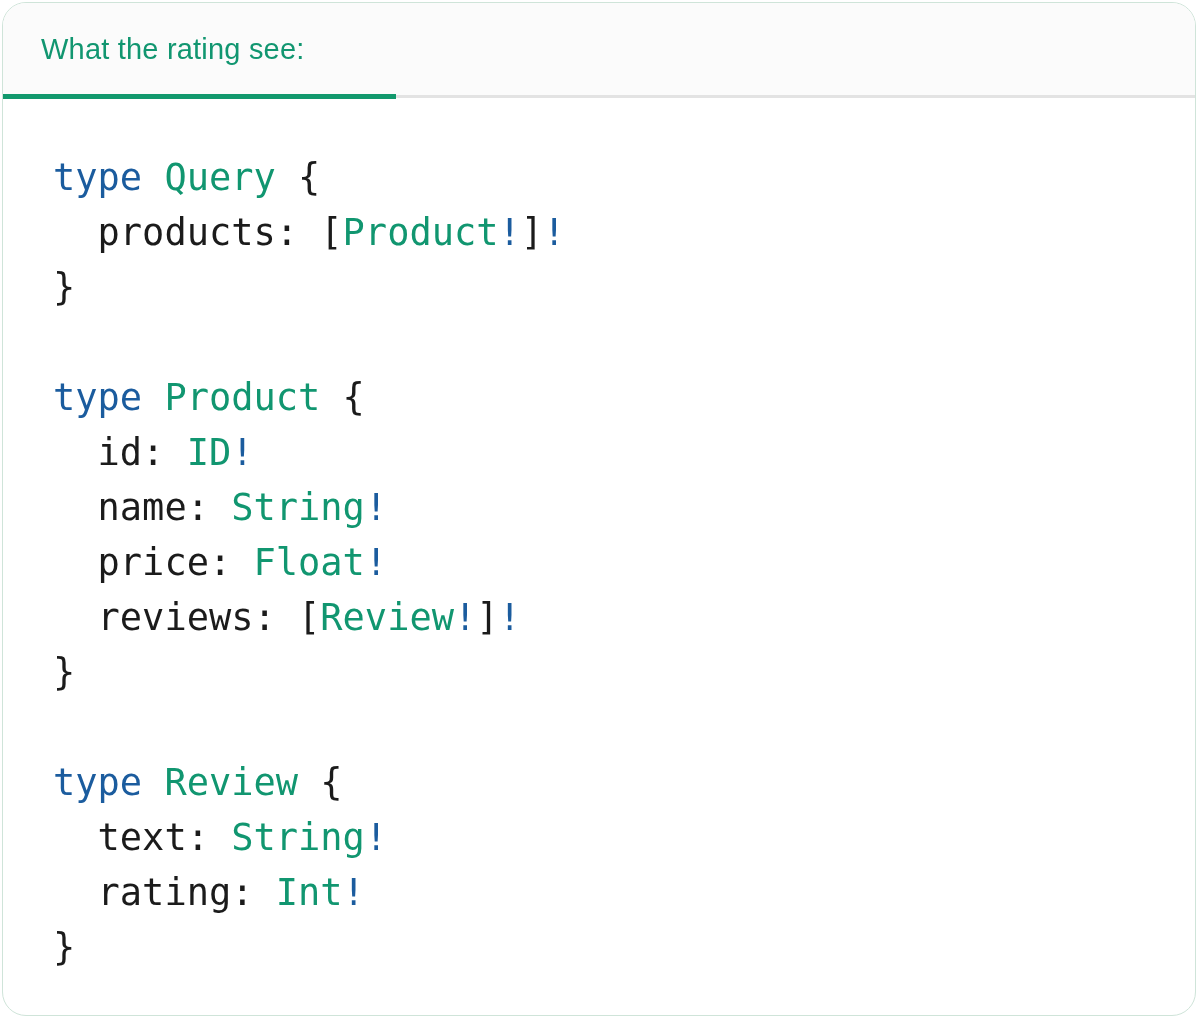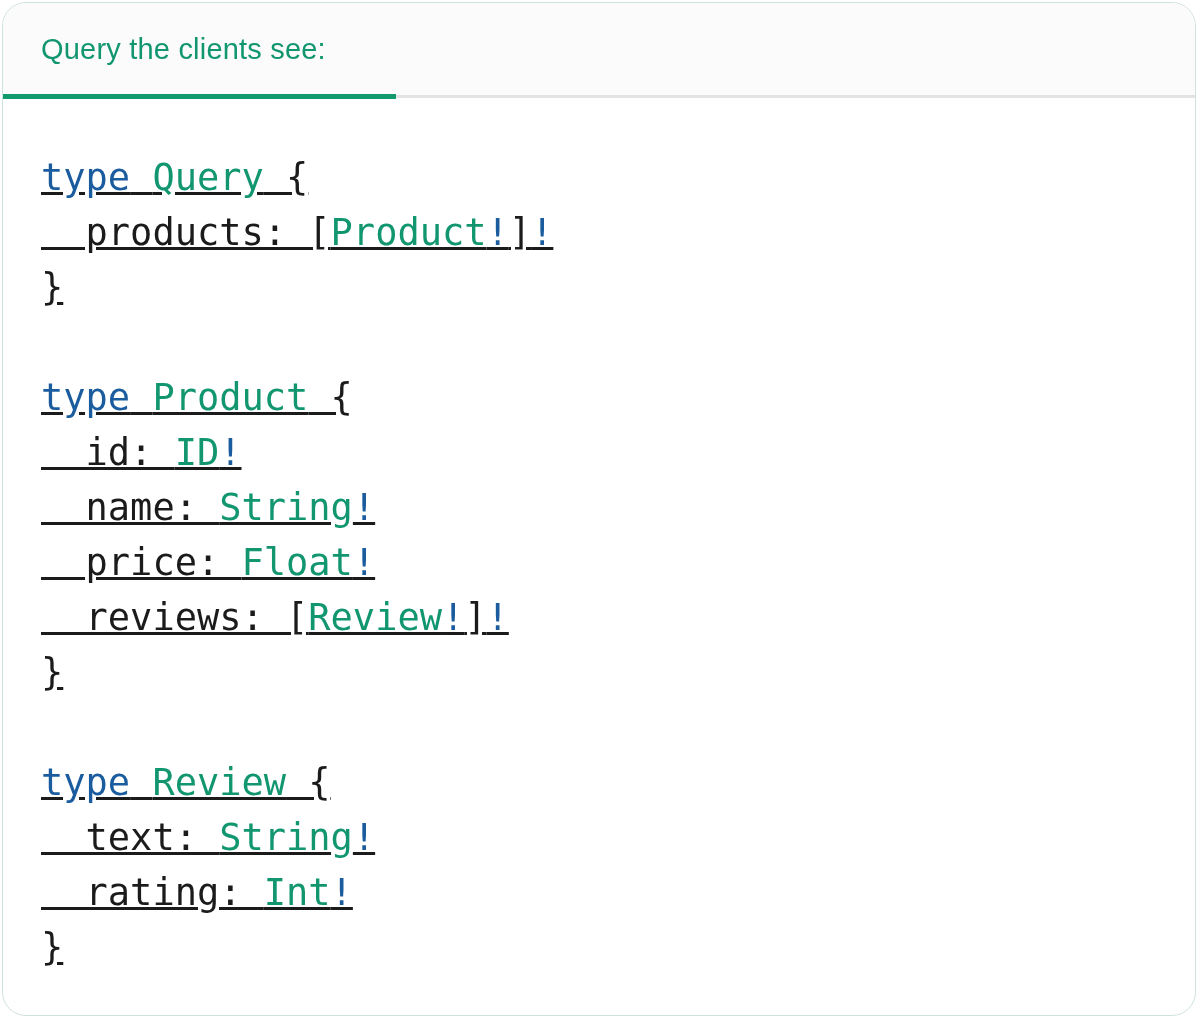--- a/index.html
+++ b/index.html
@@ -46,41 +46,40 @@
   }
   .tab-underline {
     position: absolute;
     left: 0;
     bottom: -4px;
     width: 393px;
     height: 5px;
     background: var(--tab-underline, #12996d);
   }
   .code-area {
-    margin: 0;
-    padding: 52px 24px 0 38px;
+    margin: 12px;
+    padding: 40px 24px 0 38px;
     font-family: "DejaVu Sans Mono", monospace;
     font-size: 37px;
     line-height: 55px;
     color: var(--code-text, #1b1b1b);
     white-space: pre;
-    text-decoration: underline;
   }
   .code-line {
     min-height: 55px;
   }
   .tok-kw   { color: var(--blue, #1b5c9e); }
   .tok-ty   { color: var(--teal, #109670); }
   .tok-bang { color: var(--blue, #1b5c9e); }
   .tok-p    { color: var(--code-text, #1b1b1b); }
 </style>
 </head>
 <body>
 
 <div class="card">
   <div class="tab-bar">
     <div class="tab">
-      <span class="tab-label">Query the clients see:</span>
+      <span class="tab-label">What the rating see:</span>
     </div>
     <div class="tab-underline"></div>
   </div>
   <pre class="code-area" id="code-block"><div class="code-line"><span class="tok-kw">type</span><span class="tok-p"> </span><span class="tok-ty">Query</span><span class="tok-p"> {</span></div><div class="code-line"><span class="tok-p">  products: [</span><span class="tok-ty">Product</span><span class="tok-bang">!</span><span class="tok-p">]</span><span class="tok-bang">!</span></div><div class="code-line"><span class="tok-p">}</span></div><div class="code-line"></div><div class="code-line"><span class="tok-kw">type</span><span class="tok-p"> </span><span class="tok-ty">Product</span><span class="tok-p"> {</span></div><div class="code-line"><span class="tok-p">  id: </span><span class="tok-ty">ID</span><span class="tok-bang">!</span></div><div class="code-line"><span class="tok-p">  name: </span><span class="tok-ty">String</span><span class="tok-bang">!</span></div><div class="code-line"><span class="tok-p">  price: </span><span class="tok-ty">Float</span><span class="tok-bang">!</span></div><div class="code-line"><span class="tok-p">  reviews: [</span><span class="tok-ty">Review</span><span class="tok-bang">!</span><span class="tok-p">]</span><span class="tok-bang">!</span></div><div class="code-line"><span class="tok-p">}</span></div><div class="code-line"></div><div class="code-line"><span class="tok-kw">type</span><span class="tok-p"> </span><span class="tok-ty">Review</span><span class="tok-p"> {</span></div><div class="code-line"><span class="tok-p">  text: </span><span class="tok-ty">String</span><span class="tok-bang">!</span></div><div class="code-line"><span class="tok-p">  rating: </span><span class="tok-ty">Int</span><span class="tok-bang">!</span></div><div class="code-line"><span class="tok-p">}</span></div></pre>
 </div>
 
 </body></html>

